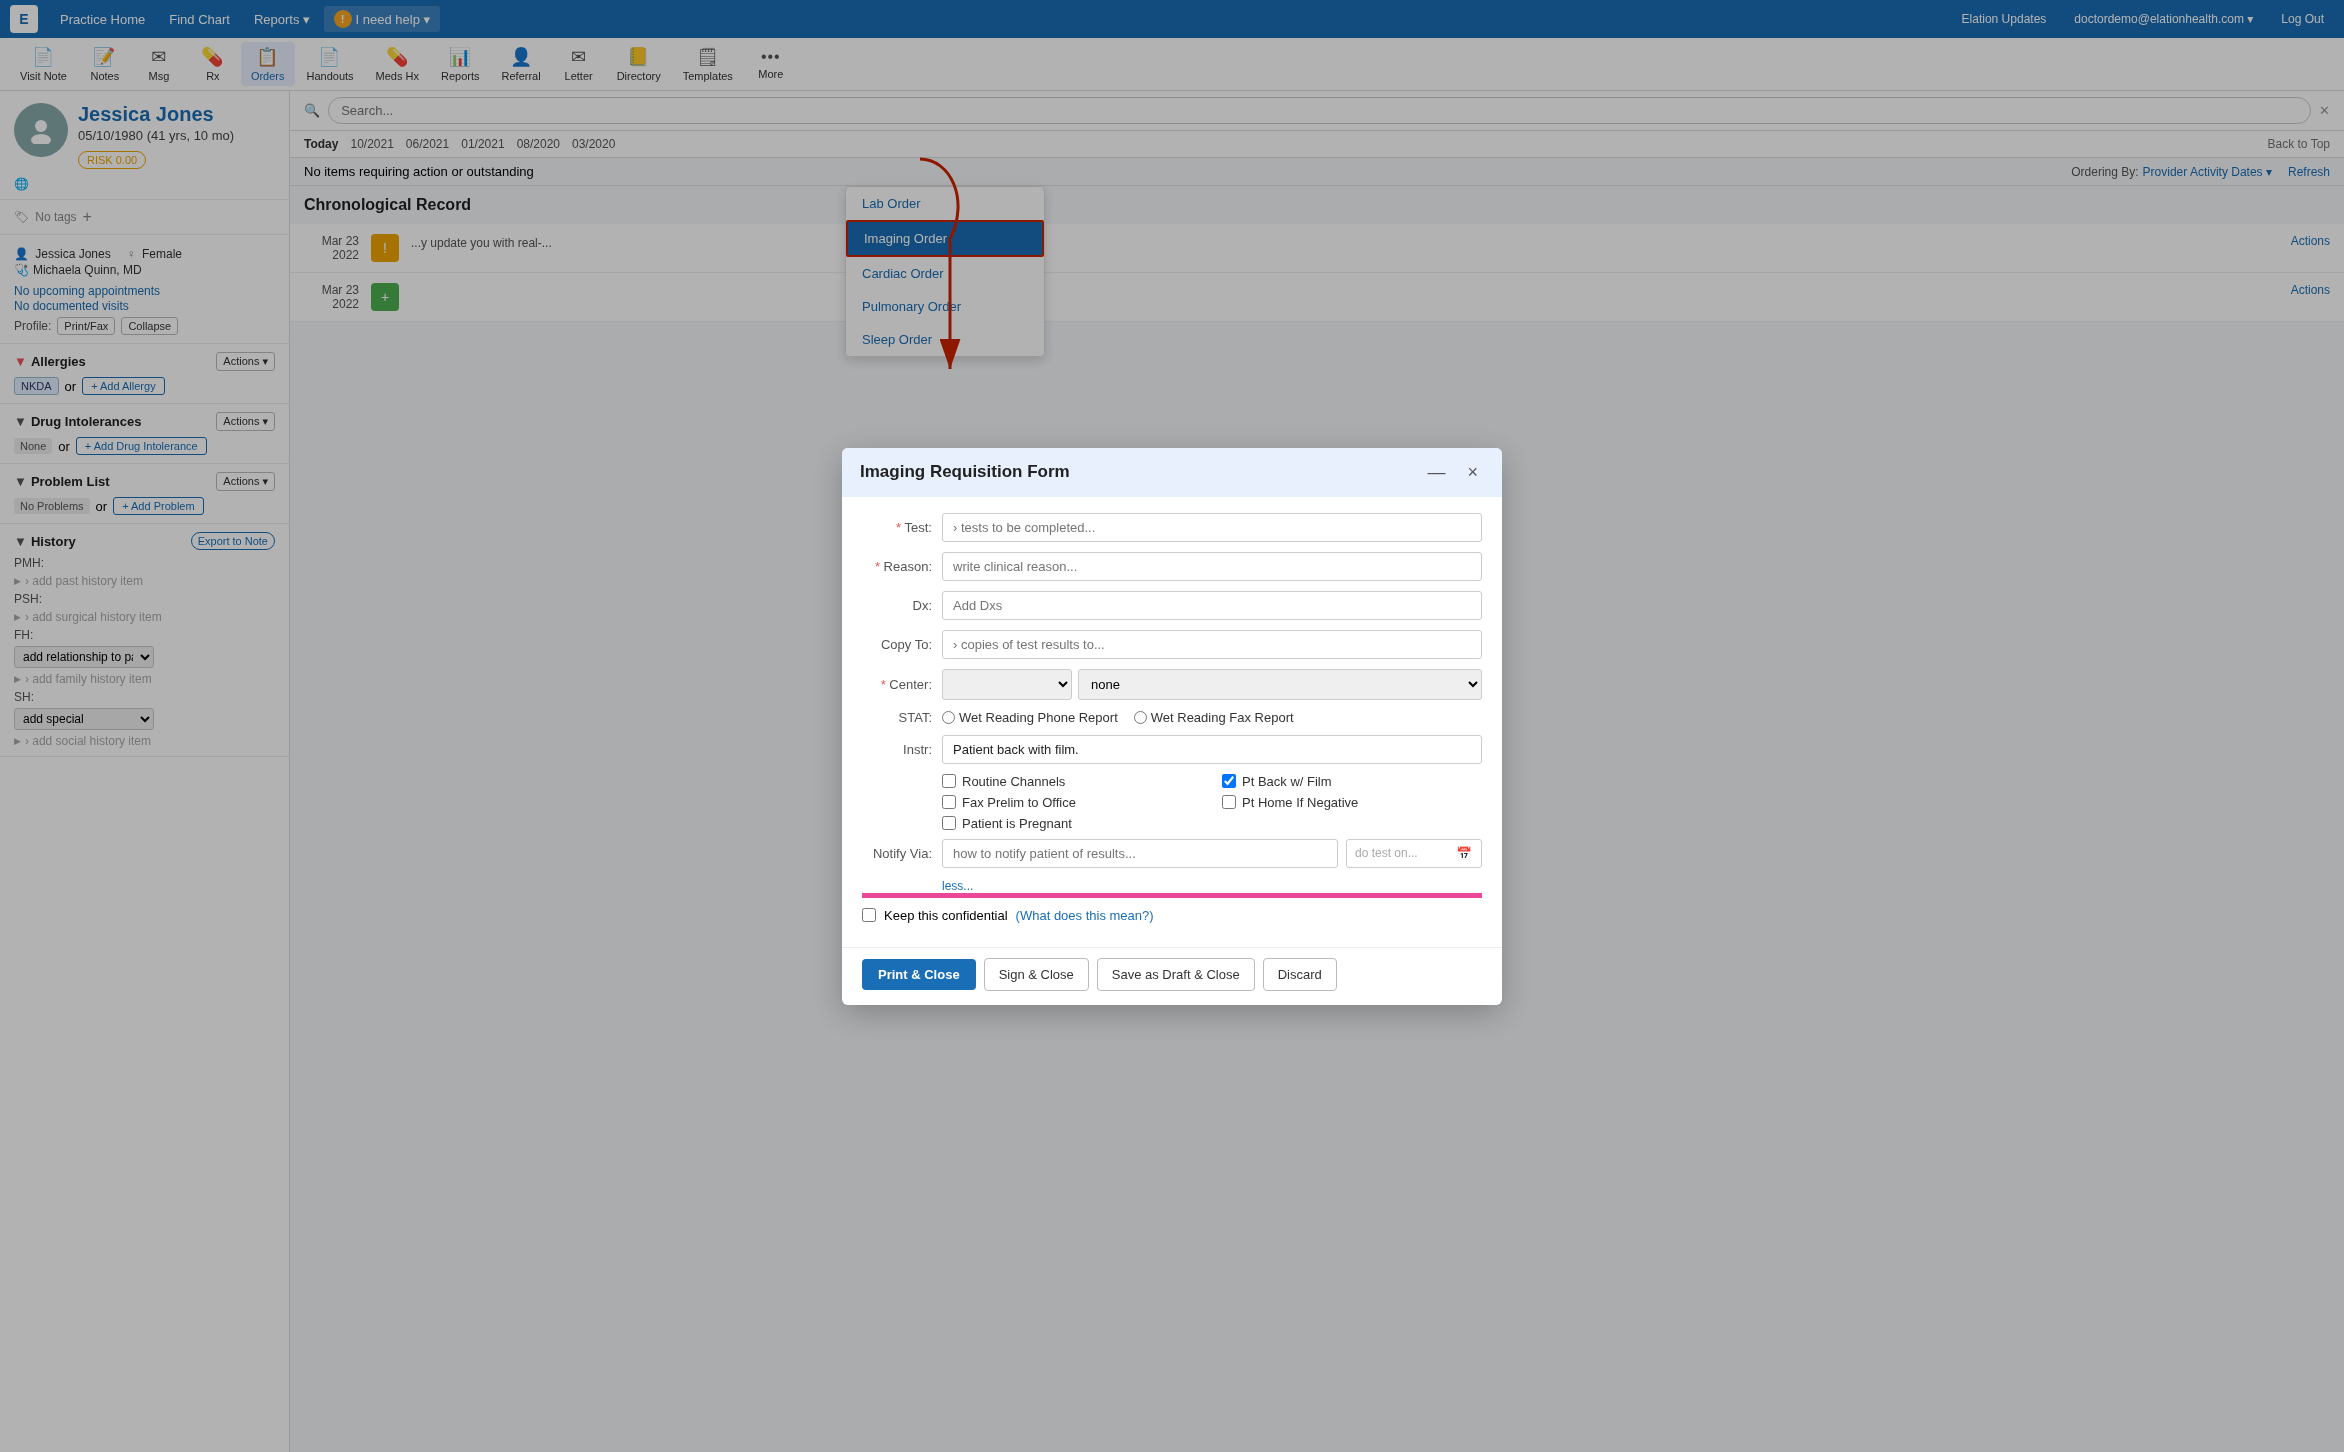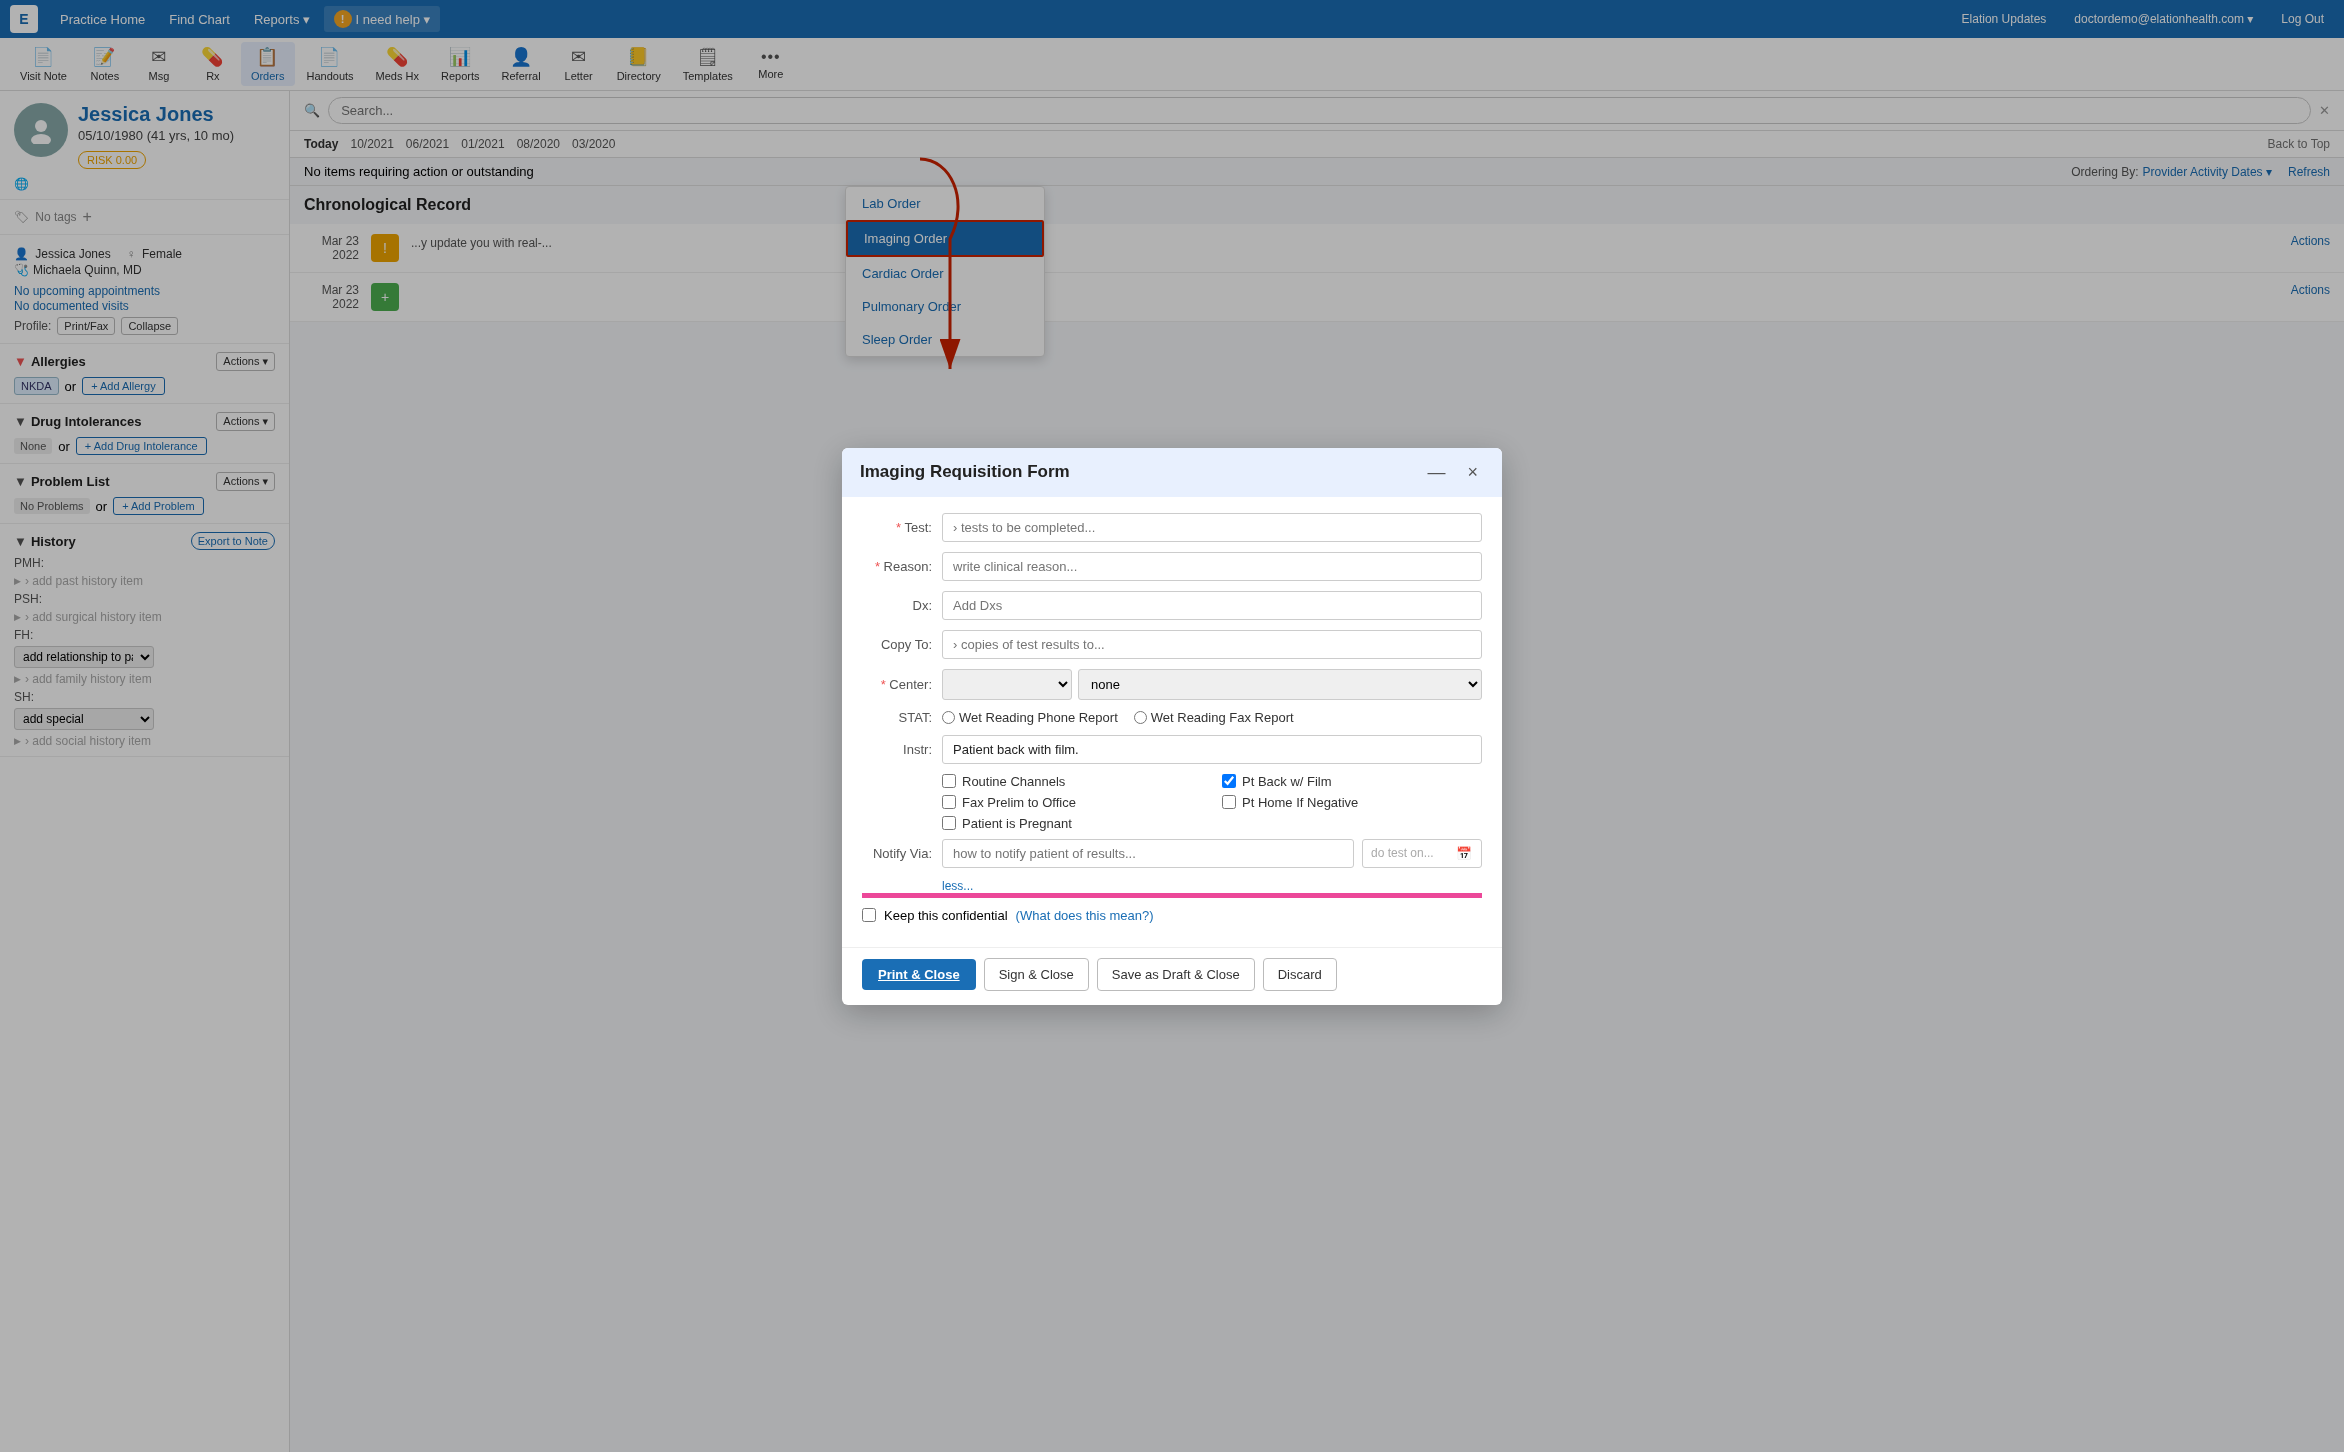--- a/index.html
+++ b/index.html
@@ -304,34 +304,34 @@
       padding: 6px 8px; font-size: 13px; outline: none;
       flex: 1;
     }
     .radio-row { display: flex; align-items: center; gap: 16px; }
     .radio-item { display: flex; align-items: center; gap: 4px; font-size: 13px; color: #333; cursor: pointer; }
     .checkbox-grid { display: grid; grid-template-columns: 1fr 1fr; gap: 6px 20px; margin-left: 80px; margin-bottom: 8px; }
     .checkbox-item { display: flex; align-items: center; gap: 6px; font-size: 13px; color: #333; }
     .checkbox-item input[type=checkbox] { width: 14px; height: 14px; }
     .notify-row { display: flex; align-items: center; gap: 8px; }
     .notify-input { flex: 1; border: 1px solid #ccc; border-radius: 3px; padding: 6px 10px; font-size: 13px; color: #888; outline: none; }
-    .notify-date { border: 1px solid #ccc; border-radius: 3px; padding: 6px 8px; font-size: 13px; color: #888; outline: none; width: 120px; display: flex; align-items: center; gap: 4px; }
+    .notify-date { border: 1px solid #ccc; border-radius: 3px; padding: 6px 8px; font-size: 13px; color: #888; outline: none; width: 136px; display: flex; align-items: center; gap: 4px; }
     .less-link { color: #1a6eb5; font-size: 12px; cursor: pointer; margin-left: 80px; }
     .confidential-row { display: flex; align-items: center; gap: 8px; padding: 10px 0 8px 0; border-top: 5px solid #ec4899; }
     .confidential-row input[type=checkbox] { width: 14px; height: 14px; }
     .confidential-row .what-link { color: #1a6eb5; font-size: 13px; cursor: pointer; }
     .modal-footer {
       padding: 10px 20px 14px;
       display: flex; align-items: center; gap: 8px;
       border-top: 1px solid #eee;
     }
     .btn-primary {
       background: #1a6eb5; color: white;
       border: none; border-radius: 4px; padding: 8px 16px;
-      font-size: 13px; cursor: pointer; font-weight: bold; text-decoration: underline;
+      font-size: 13px; cursor: pointer; font-weight: bold;
     }
     .btn-secondary {
       background: white; color: #333;
       border: 1px solid #bbb; border-radius: 4px; padding: 8px 14px;
       font-size: 13px; cursor: pointer;
     }
 
     
     .imaging-highlight-box {
       border: 2px solid #cc2200;

